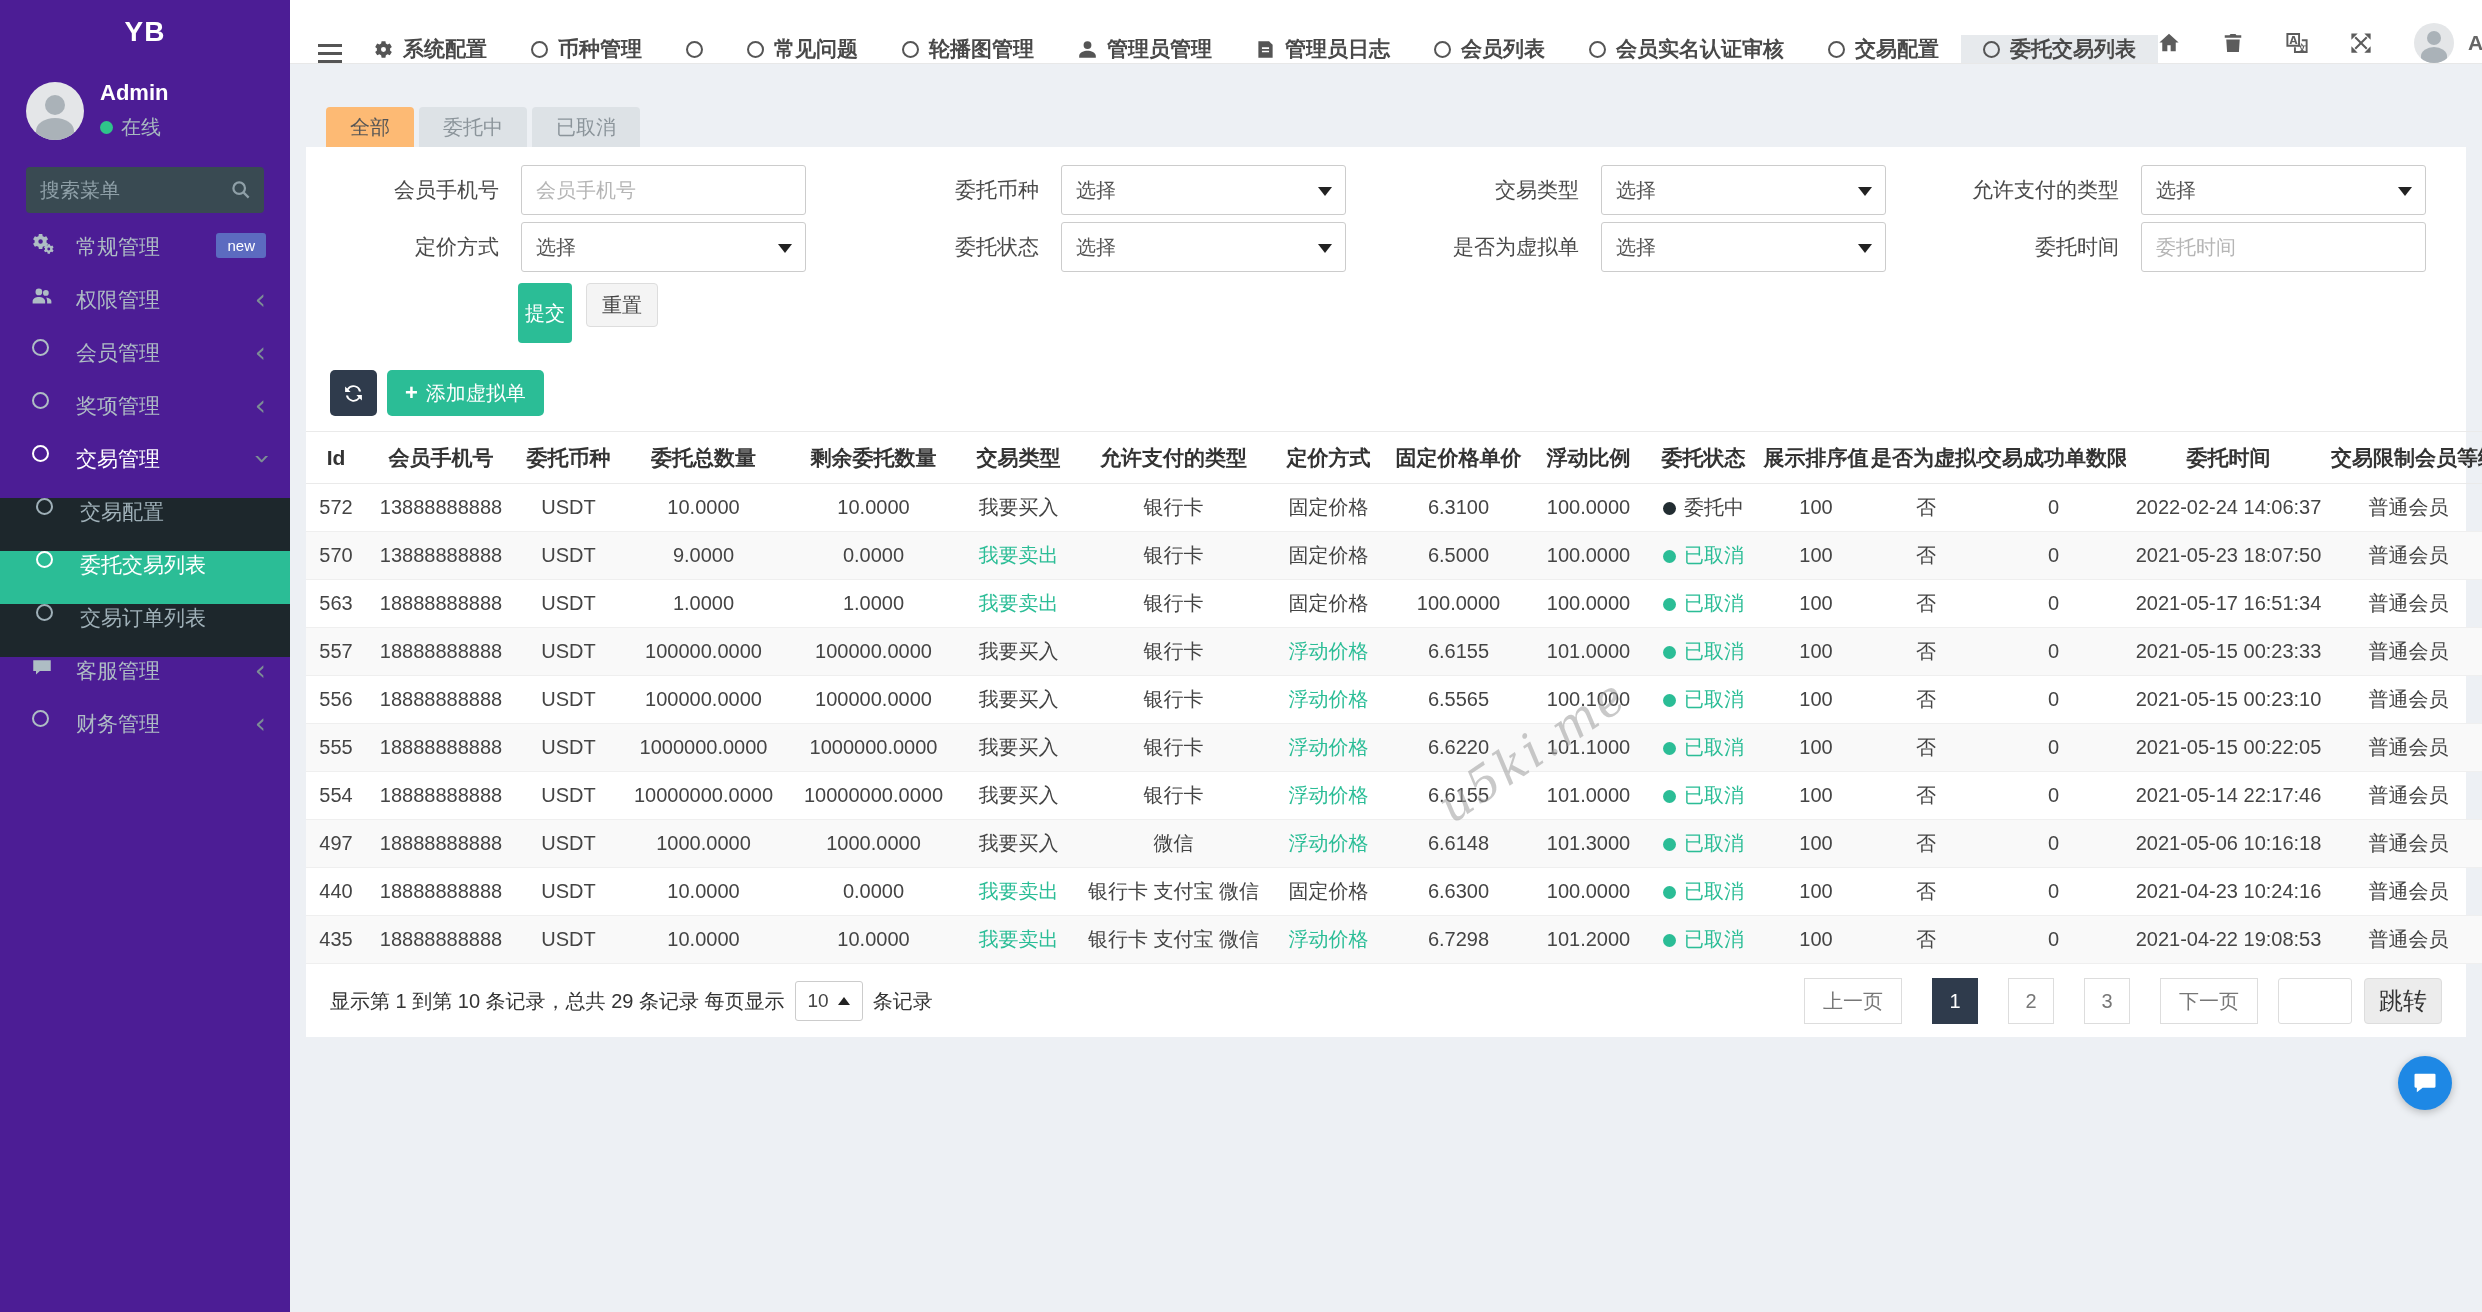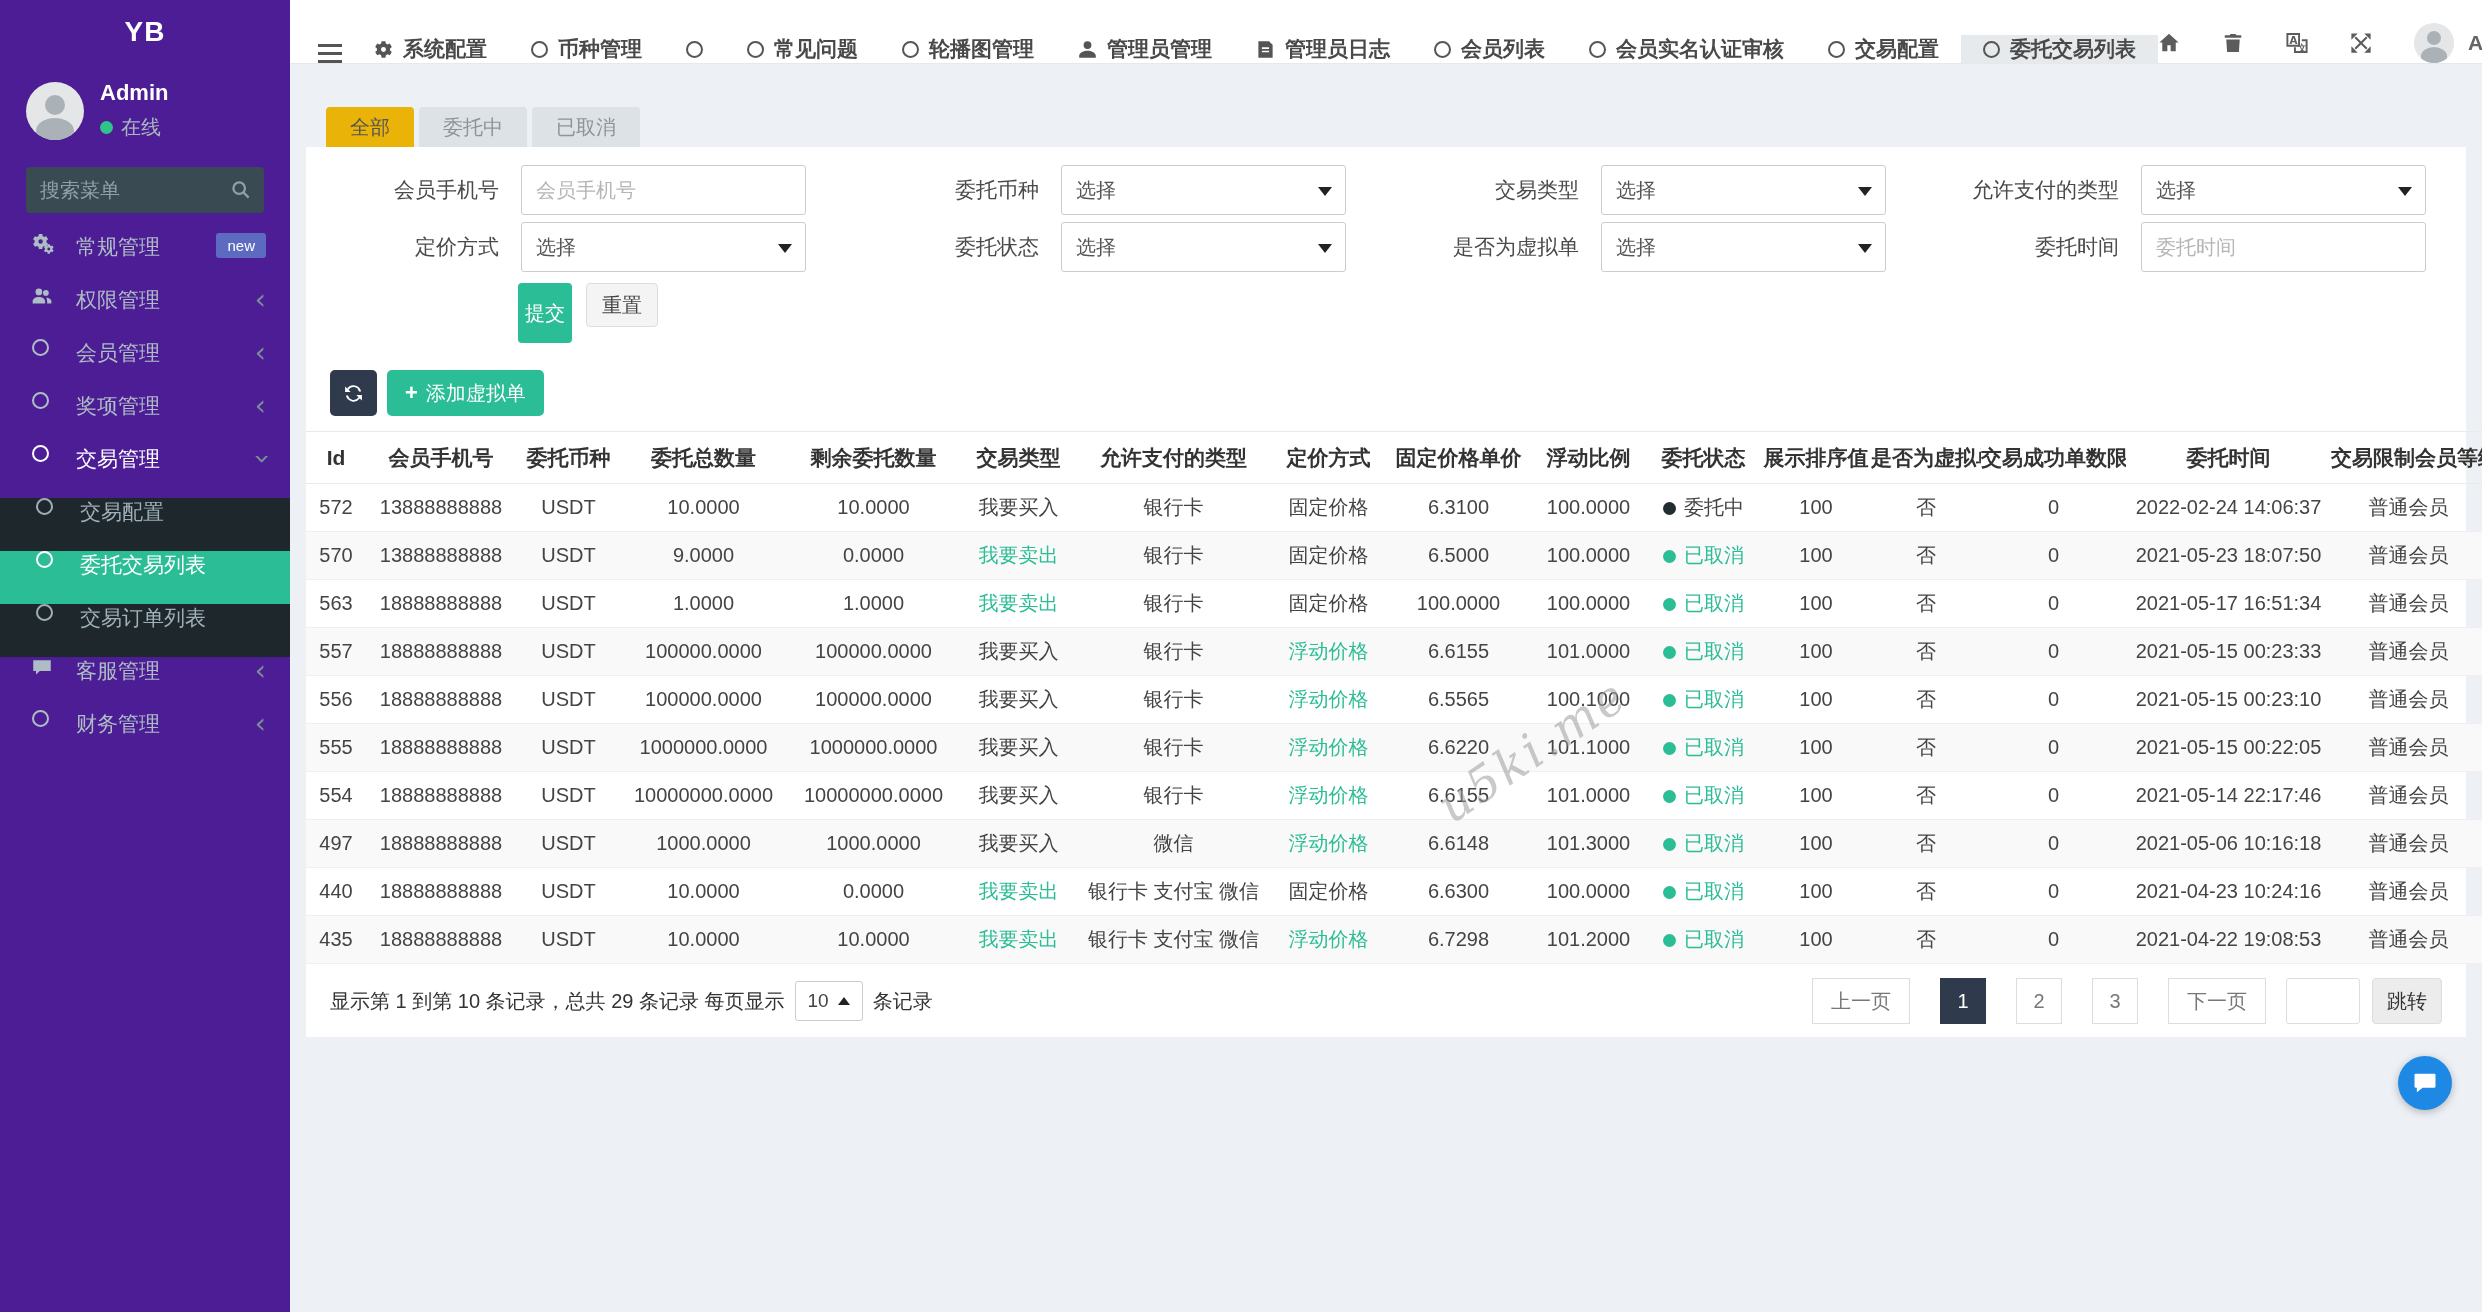--- a/index.html
+++ b/index.html
@@ -46,21 +46,21 @@
   .nav-user { display:flex; align-items:center; gap:14px; cursor:pointer; }
   .nav-user .avatar { width:40px; height:40px; }
   .nav-user .avatar::before { top:8px; width:14px; height:14px; }
   .nav-user .avatar::after { top:24px; width:26px; height:18px; }
   .nav-username { font-size:21px; color:#666; }
 
   
   .content { padding:43px 16px 0; }
   .page-tabs { display:flex; gap:5px; padding-left:20px; }
   .page-tab { padding:0 24px; height:40px; display:flex; align-items:center; font-size:20px; color:#8b949a; background:#dde2e6; border-radius:4px 4px 0 0; cursor:pointer; }
-  .page-tab.active { background:#eab308; color:#555; }
+  .page-tab.active { background:#fdba74; color:#555; }
   .card { background:#fff; height:890px; position:relative; padding:18px 0 0; }
 
   .filter-grid { display:grid; grid-template-columns:repeat(4,1fr); row-gap:7px; }
   .f-cell { display:flex; align-items:center; padding-right:40px; height:50px; }
   .f-label { flex:1; text-align:right; padding-right:22px; font-size:21px; color:#4a4a4a; white-space:nowrap; }
   .f-ctrl { width:285px; height:50px; border:1px solid #ccc; border-radius:3px; background:#fff; display:flex; align-items:center; padding:0 14px; font-size:20px; color:#555; position:relative; }
   .f-ctrl input { border:none; outline:none; width:100%; font-size:20px; color:#555; font-family:inherit; }
   .f-ctrl input::placeholder { color:#b5b5b5; }
   .caret-down { width:0; height:0; border-left:7px solid transparent; border-right:7px solid transparent; border-top:9px solid #222; position:absolute; right:13px; top:21px; }
   .form-btns { padding-left:212px; margin-top:11px; display:flex; gap:14px; }
@@ -83,21 +83,21 @@
   .st-teal { color:#2bbd96; } .st-teal .st-dot { background:#2bbd96; }
 
   .pagi { display:flex; align-items:center; margin-top:14px; padding:0 24px; font-size:20px; color:#333; }
   .pg-size { display:inline-flex; align-items:center; gap:9px; border:1px solid #ccc; border-radius:3px; background:#fff; height:40px; padding:0 12px; margin:0 10px; font-size:19px; color:#444; cursor:pointer; }
   .caret-up { width:0; height:0; border-left:6px solid transparent; border-right:6px solid transparent; border-bottom:8px solid #222; }
   .pg-group { margin-left:auto; display:flex;gap:31px; }
   .pg-btn { min-width:46px; height:46px; padding:0 18px; background:#fff; border:1px solid #ddd; margin-left:-1px; display:flex; align-items:center; justify-content:center; font-size:20px; color:#777; cursor:pointer; }
   .pg-btn.num { padding:0; }
   .pg-btn.active { background:#2f3b4c; border-color:#2f3b4c; color:#fff; }
   .jump-input { width:74px; height:46px; border:1px solid #ddd; border-radius:3px; margin-left:20px; font-size:20px; padding:0 10px; outline:none; }
-  .btn-jump { background:#ececec; border:1px solid #ddd; color:#333; height:46px; padding:0 14px; margin-left:12px; font-size:20px; }
+  .btn-jump { background:#ececec; border:1px solid #ddd; color:#333; height:46px; padding:0 14px; margin-left:12px; font-size:24px; }
 
   .watermark { position:absolute; left:1118px; top:575px; transform:rotate(-34deg); font-family:"DejaVu Serif",serif; font-style:italic; font-size:48px; letter-spacing:3px; color:#9e9e9e; opacity:.55; pointer-events:none; z-index:5; }
 
   .chat-widget { position:fixed; right:30px; bottom:202px; width:54px; height:54px; border-radius:50%; background:#1e88e5; display:flex; align-items:center; justify-content:center; box-shadow:0 2px 8px rgba(0,0,0,.25); cursor:pointer; z-index:30; }
   .chat-widget svg { width:28px; height:28px; fill:#fff; }
 </style>
 </head>
 <body>
 
 <div class="sidebar">

